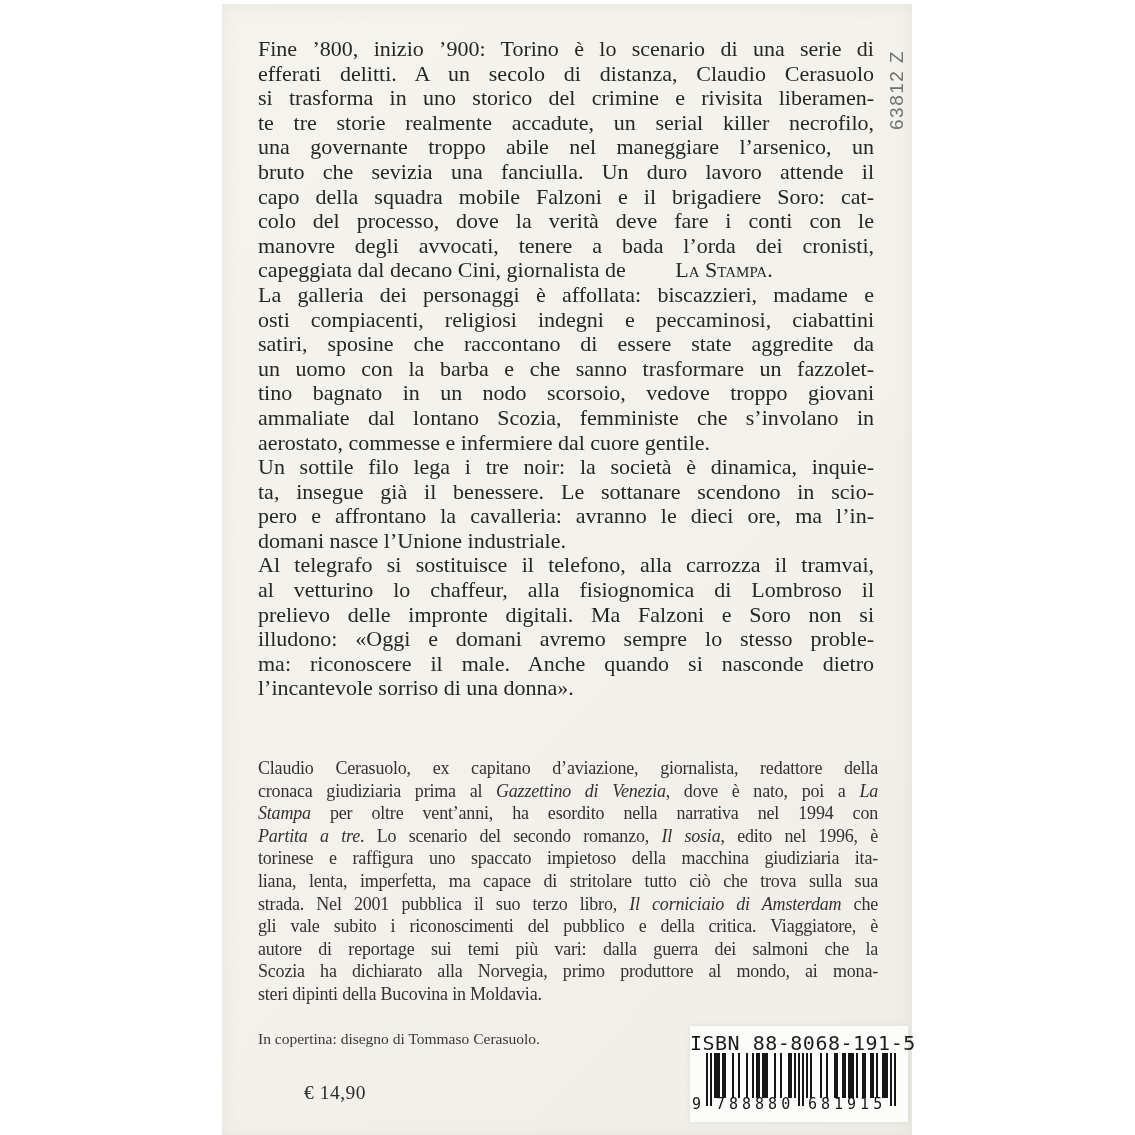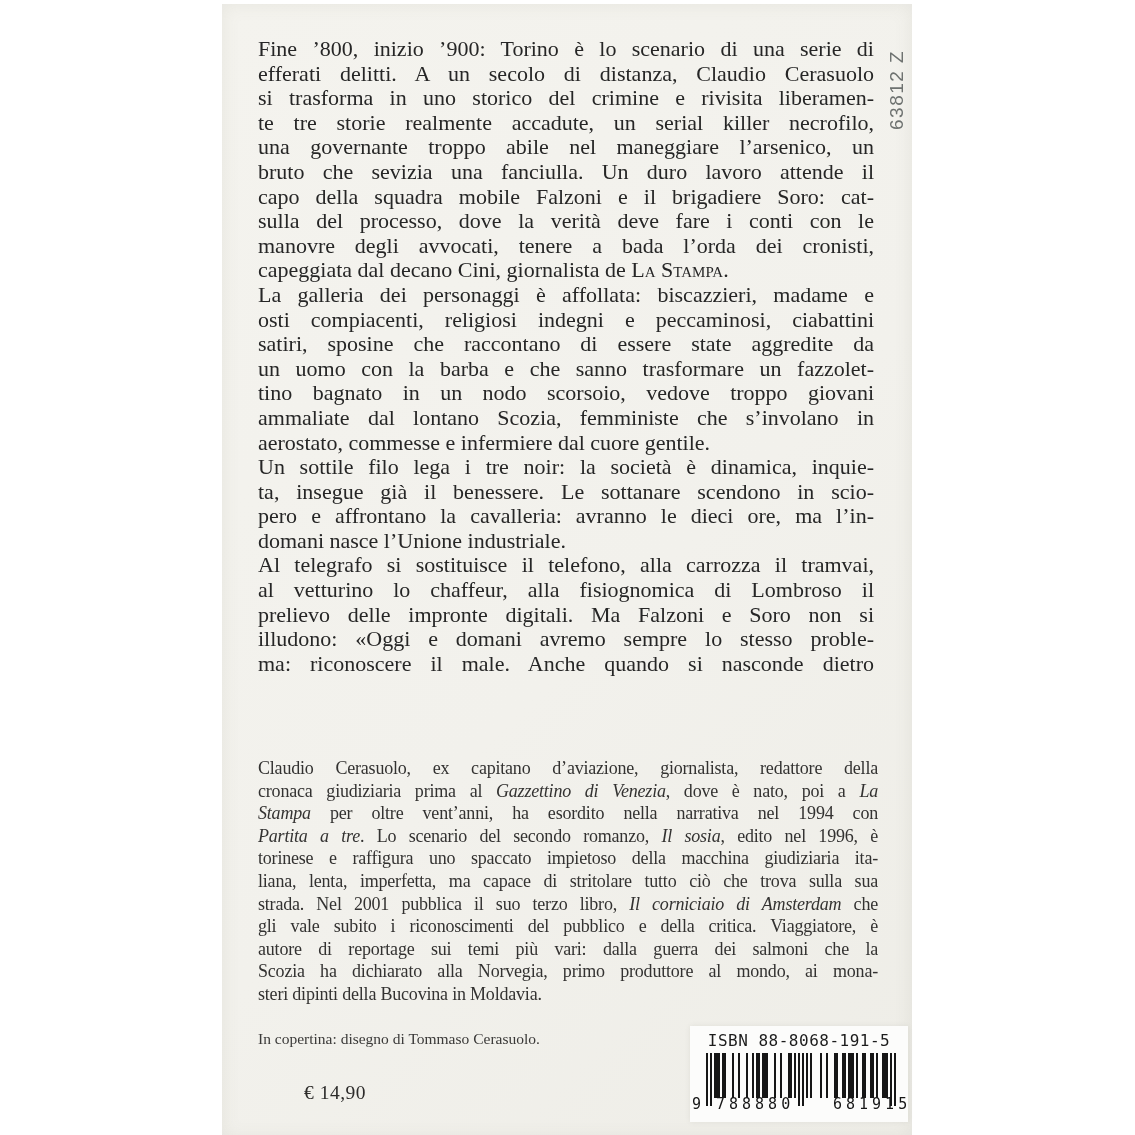--- a/index.html
+++ b/index.html
@@ -10,21 +10,21 @@
     background:linear-gradient(135deg,#f4f3ee 0%,#f2f1ec 55%,#eeede7 100%);
     box-shadow:inset 0 0 18px rgba(120,115,100,0.10);
   }
 
   .blurb{
     position:absolute;left:36px;top:33px;width:616px;
     font-size:22px;line-height:24.6px;color:#262626;
   }
   .blurb .line{text-align:justify;text-align-last:justify;}
   .blurb .line.plast{text-align-last:left;}
-  .sc{font-variant:small-caps;}
+  .sc{font-variant:small-caps;margin-left:44px;}
 
   .bio{
     position:absolute;left:36px;top:753px;width:620px;
     font-size:18px;line-height:22.6px;color:#333231;letter-spacing:-0.2px;
   }
   .bio .line{text-align:justify;text-align-last:justify;}
   .bio .line.plast{text-align-last:left;}
 
   .credit{
     position:absolute;left:36px;top:1026px;
@@ -43,70 +43,71 @@
     font-size:19px;color:#6e7270;letter-spacing:1.5px;white-space:nowrap;
   }
 
   .isbn-label{
     position:absolute;left:468px;top:1022px;width:218px;height:96px;
     background:#fcfcfb;box-shadow:0 0 5px rgba(100,95,85,0.10);
   }
   .isbn-text{
     position:absolute;left:0;top:5px;width:100%;text-align:center;
     font-family:"DejaVu Sans Mono", monospace;
-    font-size:16px;color:#1c1c1c;letter-spacing:0.5px;white-space:nowrap;
+    font-size:20px;color:#1c1c1c;letter-spacing:0.5px;white-space:nowrap;
   }
   .barcode{
     position:absolute;left:16px;top:27px;width:190px;height:54px;
     display:flex;align-items:flex-start;
   }
   .barcode .m{width:2px;height:45px;}
   .barcode .m.bar{background:#161616;}
   .barcode .m.guard{height:53px;}
   .bc-digit,.bc-group{
     position:absolute;top:69px;height:17px;
     font-family:"DejaVu Sans Mono", monospace;
     font-size:15px;color:#161616;
   }
   .bc-digit{left:2px;width:13px;text-align:left;}
   .bc-g1{left:26px;width:78px;text-align:center;letter-spacing:4px;}
-  .bc-g2{left:118px;width:78px;text-align:right;letter-spacing:4px;margin-left:25px;}
+  .bc-g2{left:118px;width:78px;text-align:right;letter-spacing:4px;}
 </style>
 </head>
 <body>
 
 <div class="cover">
 
   <div class="blurb">
       <div class="line">Fine ’800, inizio ’900: Torino è lo scenario di una serie di</div>
       <div class="line">efferati delitti. A un secolo di distanza, Claudio Cerasuolo</div>
       <div class="line">si trasforma in uno storico del crimine e rivisita liberamen-</div>
       <div class="line">te tre storie realmente accadute, un serial killer necrofilo,</div>
       <div class="line">una governante troppo abile nel maneggiare l’arsenico, un</div>
       <div class="line">bruto che sevizia una fanciulla. Un duro lavoro attende il</div>
       <div class="line">capo della squadra mobile Falzoni e il brigadiere Soro: cat-</div>
-      <div class="line">sulla del processo, dove la verità deve fare i conti con le</div>
+      <div class="line">colo del processo, dove la verità deve fare i conti con le</div>
       <div class="line">manovre degli avvocati, tenere a bada l’orda dei cronisti,</div>
       <div class="line plast">capeggiata dal decano Cini, giornalista de <span class="sc">La Stampa</span>.</div>
       <div class="line">La galleria dei personaggi è affollata: biscazzieri, madame e</div>
       <div class="line">osti compiacenti, religiosi indegni e peccaminosi, ciabattini</div>
       <div class="line">satiri, sposine che raccontano di essere state aggredite da</div>
       <div class="line">un uomo con la barba e che sanno trasformare un fazzolet-</div>
       <div class="line">tino bagnato in un nodo scorsoio, vedove troppo giovani</div>
       <div class="line">ammaliate dal lontano Scozia, femministe che s’involano in</div>
       <div class="line plast">aerostato, commesse e infermiere dal cuore gentile.</div>
       <div class="line">Un sottile filo lega i tre noir: la società è dinamica, inquie-</div>
       <div class="line">ta, insegue già il benessere. Le sottanare scendono in scio-</div>
       <div class="line">pero e affrontano la cavalleria: avranno le dieci ore, ma l’in-</div>
       <div class="line plast">domani nasce l’Unione industriale.</div>
       <div class="line">Al telegrafo si sostituisce il telefono, alla carrozza il tramvai,</div>
       <div class="line">al vetturino lo chaffeur, alla fisiognomica di Lombroso il</div>
       <div class="line">prelievo delle impronte digitali. Ma Falzoni e Soro non si</div>
       <div class="line">illudono: «Oggi e domani avremo sempre lo stesso proble-</div>
       <div class="line">ma: riconoscere il male. Anche quando si nasconde dietro</div>
+      <div class="line plast">l’incantevole sorriso di una donna».</div>
     </div>
 
   <div class="spine-code">63812 Z</div>
 
   <div class="bio">
       <div class="line">Claudio Cerasuolo, ex capitano d’aviazione, giornalista, redattore della</div>
       <div class="line">cronaca giudiziaria prima al <i>Gazzettino di Venezia</i>, dove è nato, poi a <i>La</i></div>
       <div class="line"><i>Stampa</i> per oltre vent’anni, ha esordito nella narrativa nel 1994 con</div>
       <div class="line"><i>Partita a tre</i>. Lo scenario del secondo romanzo, <i>Il sosia</i>, edito nel 1996, è</div>
       <div class="line">torinese e raffigura uno spaccato impietoso della macchina giudiziaria ita-</div>

